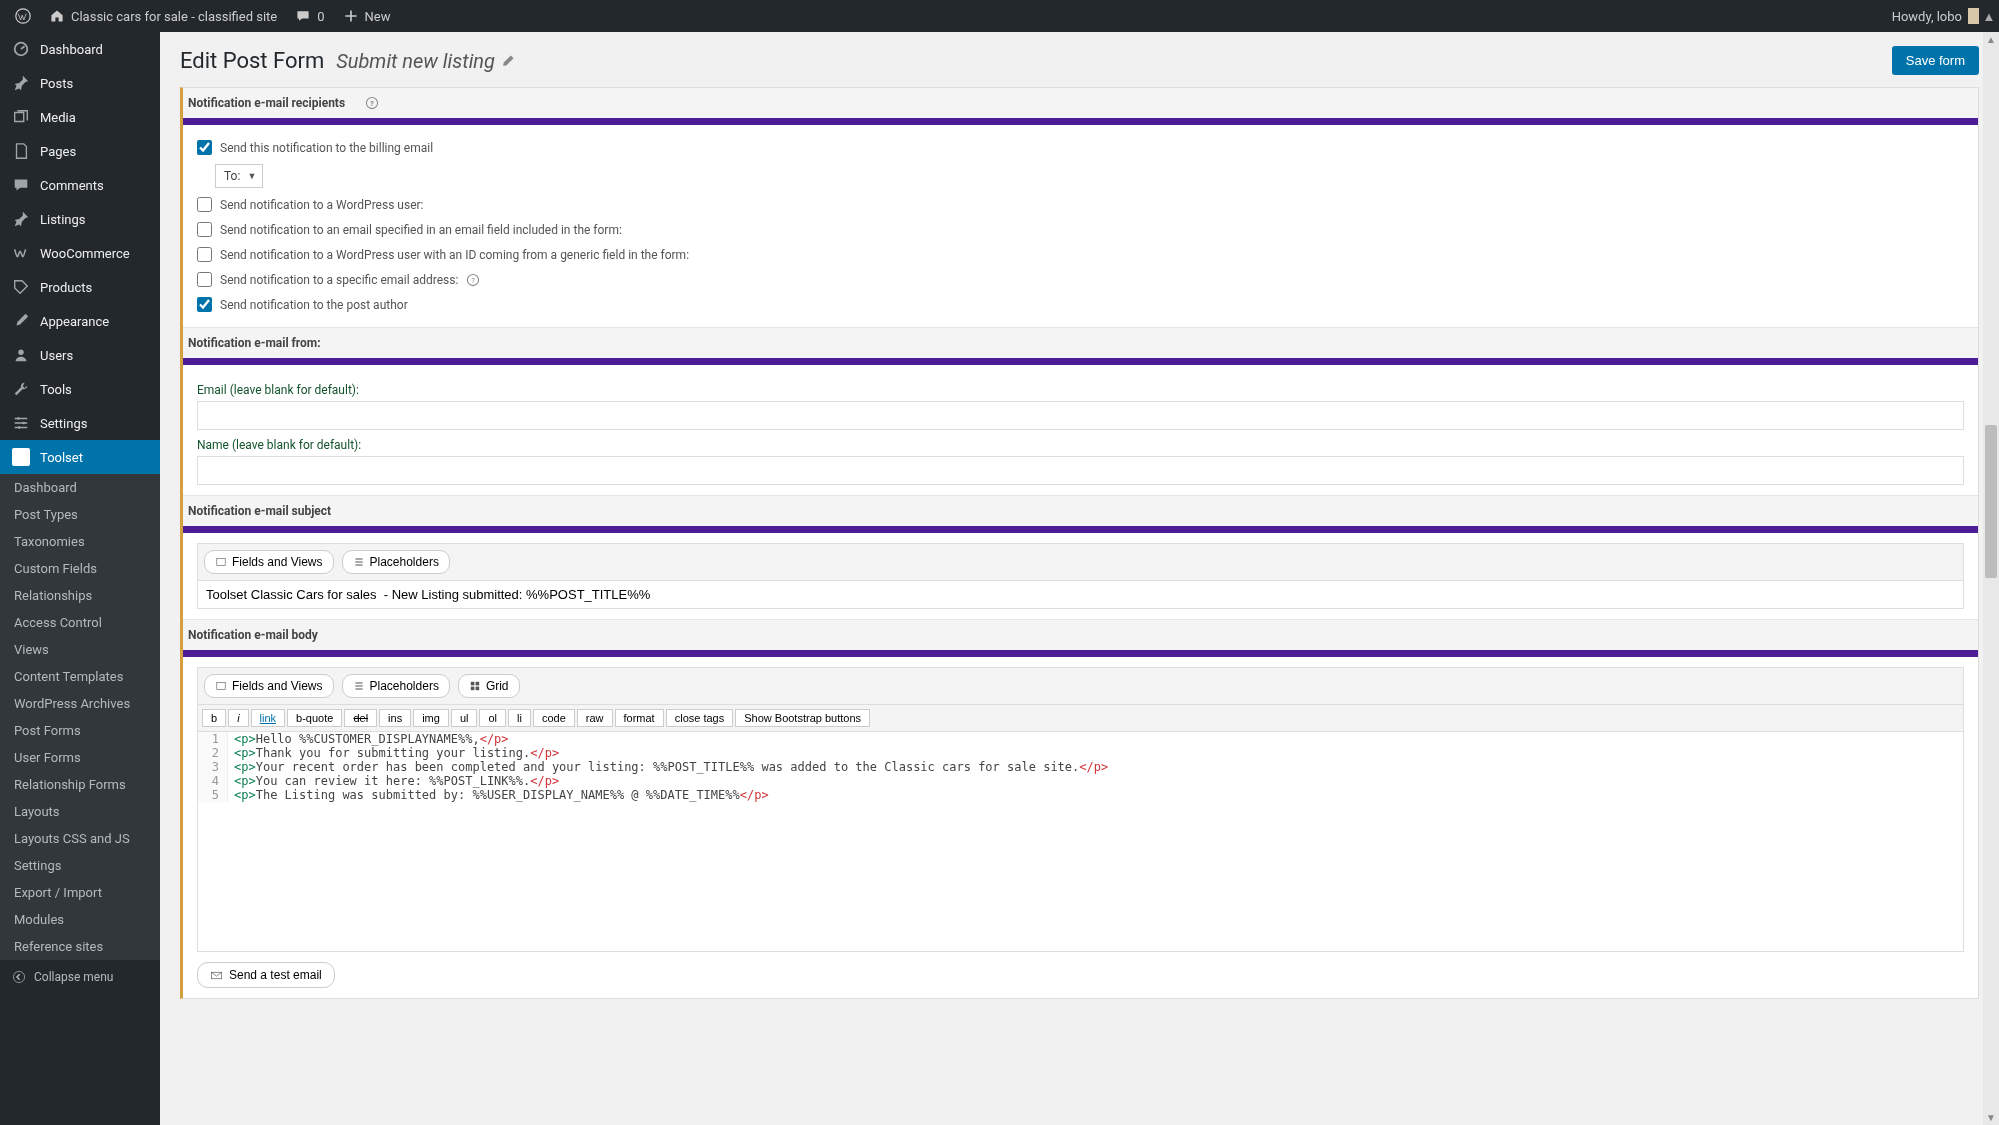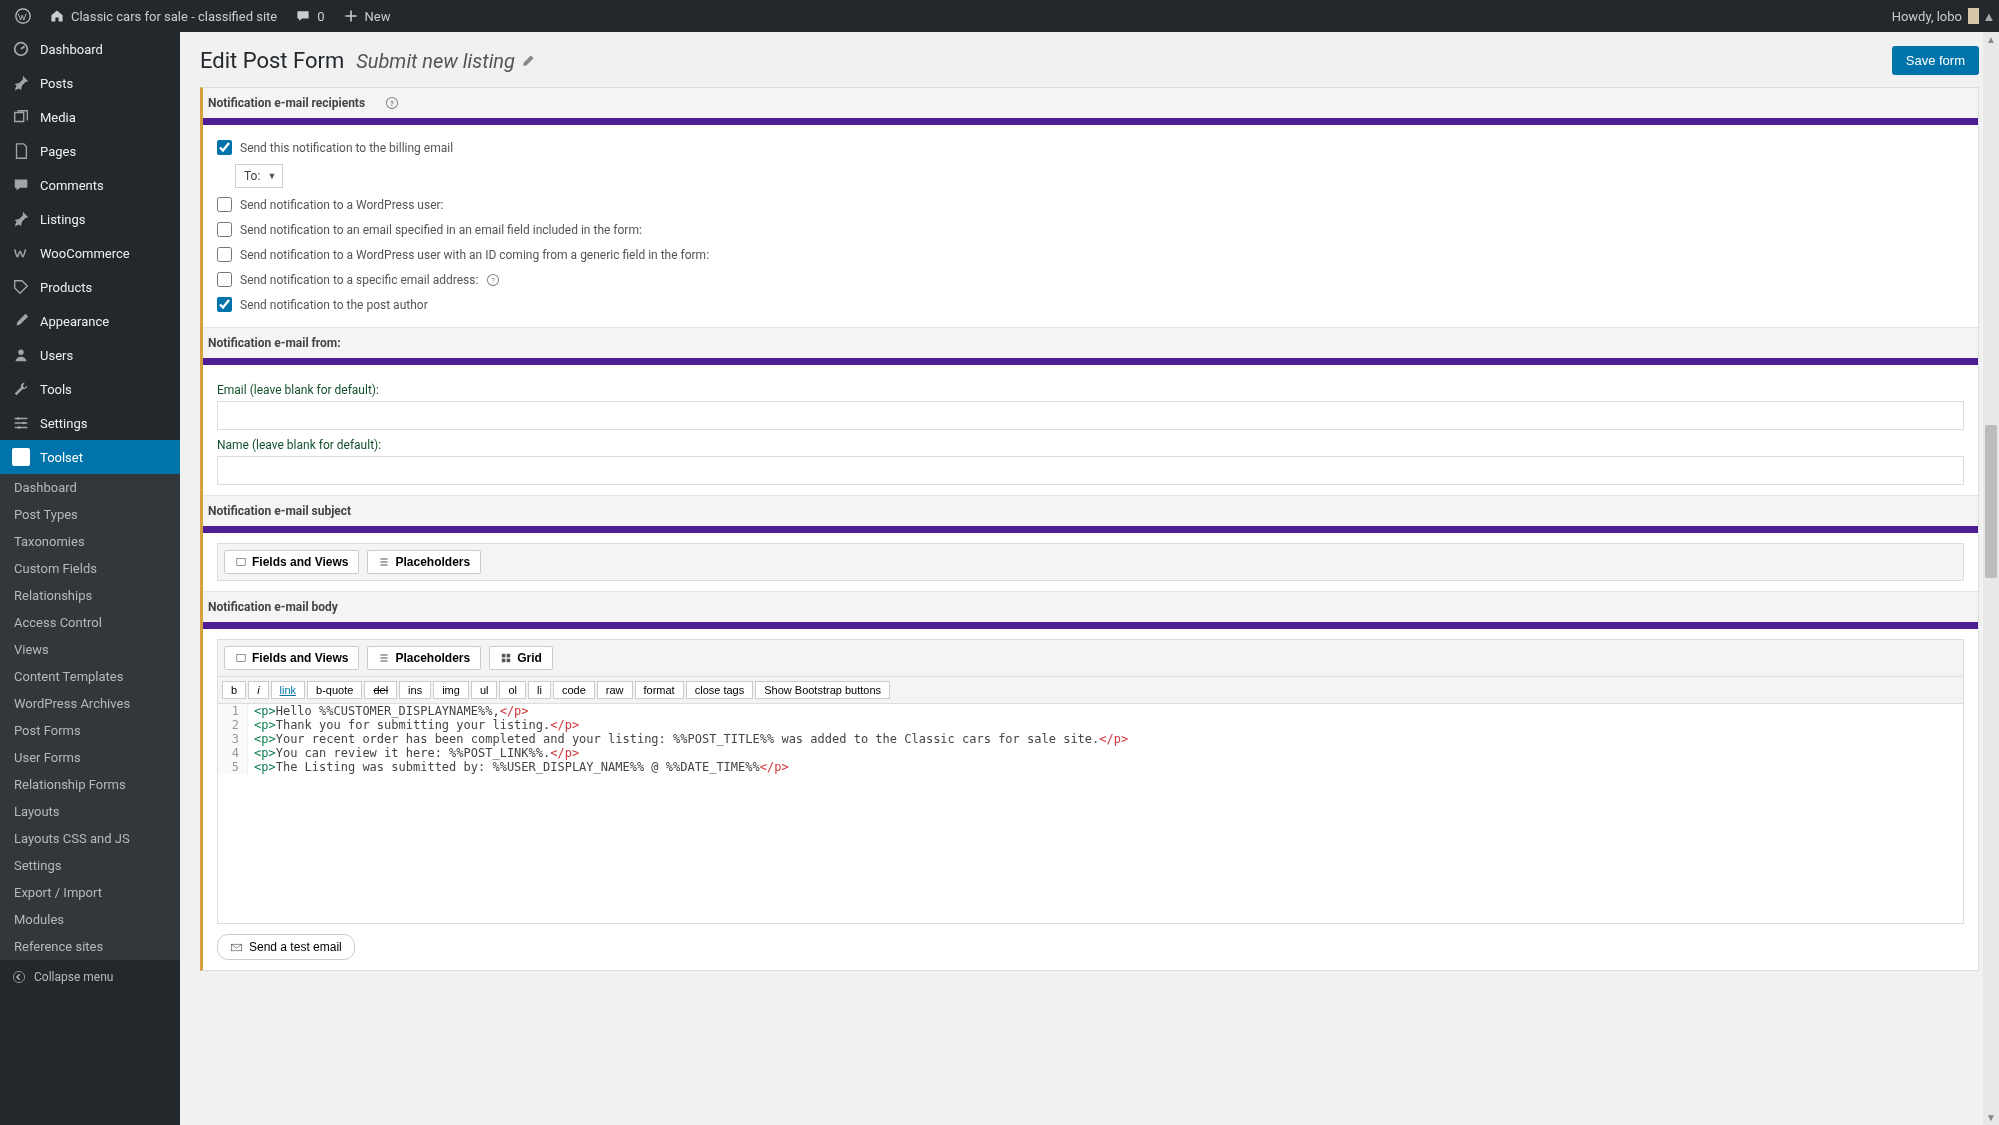--- a/index.html
+++ b/index.html
@@ -3,21 +3,21 @@
 <meta charset="utf-8">
 <style>
 * { box-sizing: border-box; margin: 0; padding: 0; }
 body { font-family: -apple-system, BlinkMacSystemFont, "Segoe UI", Roboto, Arial, sans-serif; font-size: 13px; background: #f1f1f1; color: #444; overflow: hidden; }
 .adminbar { background: #23282d; color: #eee; height: 32px; display: flex; align-items: center; padding: 0 15px; font-size: 13px; justify-content: space-between; gap: 8px; }
 .adminbar-left, .adminbar-right { display: flex; align-items: center; gap: 18px; }
 .adminbar-item { display: flex; align-items: center; gap: 6px; cursor: pointer; color: #ccc; }
 .adminbar-item svg { width: 16px; height: 16px; fill: #ccc; }
 .avatar { width: 16px; height: 16px; background: #d8c7a8; display: inline-block; }
 .layout { display: flex; height: calc(100vh - 32px); }
-.sidebar { width: 180px; background: #23282d; color: #eee; overflow-y: auto; flex-shrink: 0; }
+.sidebar { width: 160px; background: #23282d; color: #eee; overflow-y: auto; flex-shrink: 0; }
 .sidebar-menu { list-style: none; }
 .sidebar-item { display: flex; align-items: center; gap: 10px; padding: 8px 12px; cursor: pointer; color: #eee; font-size: 13px; }
 .sidebar-item.active { background: #0073aa; color: white; }
 .sidebar-item svg, .sidebar-item .ico { width: 18px; height: 18px; fill: #a0a5aa; flex-shrink: 0; }
 .sidebar-sub { background: #32373c; }
 .sidebar-sub-item { padding: 6px 12px 6px 14px; font-size: 13px; color: #b4b9be; cursor: pointer; }
 .sidebar-collapse { display: flex; align-items: center; gap: 8px; padding: 10px 12px; color: #b4b9be; cursor: pointer; font-size: 12px; }
 .sidebar-collapse svg { width: 14px; height: 14px; fill: #b4b9be; }
 .main { flex: 1; overflow-y: auto; background: #f1f1f1; padding: 0 20px 20px; position: relative; }
 .page-header { display: flex; align-items: center; justify-content: space-between; padding: 14px 0 8px; }
@@ -31,21 +31,21 @@
 .section-head:first-child { border-top: none; }
 .section-body { padding: 10px 14px; }
 .question-icon { width: 14px; height: 14px; fill: #888; cursor: pointer; }
 .chk-row { display: flex; align-items: center; gap: 8px; padding: 5px 0; font-size: 12px; color: #555; }
 .chk-row input[type=checkbox] { width: 15px; height: 15px; cursor: pointer; accent-color: #0073aa; }
 .to-select { margin: 4px 0 4px 18px; border: 1px solid #ccc; background: white; font-size: 12px; padding: 2px 22px 2px 8px; height: 24px; position: relative; display: inline-flex; align-items: center; gap: 10px; justify-content: center; }
 .to-select::after { content: "▼"; font-size: 9px; color: #555; position: absolute; right: 6px; }
 .field-label { font-size: 12px; color: #14532d; margin: 8px 0 4px; display: block; }
 .text-input { width: 100%; border: 1px solid #ddd; padding: 6px 8px; font-size: 13px; }
 .tool-row { background: #f4f4f4; border: 1px solid #ddd; padding: 6px; display: flex; gap: 8px; align-items: center; margin-bottom: 0; }
-.tool-btn { background: white; border: 1px solid #ccc; padding: 4px 10px; font-size: 12px; display: inline-flex; align-items: center; gap: 5px; cursor: pointer; border-radius: 2px; font-weight: bold; }
+.tool-btn { background: white; border: 1px solid #ccc; padding: 4px 10px; font-size: 12px; display: inline-flex; align-items: center; gap: 5px; cursor: pointer; border-radius: 10px; }
 .tool-btn svg { width: 12px; height: 12px; fill: #555; }
 .quicktags { border: 1px solid #ddd; border-top: none; background: #f4f4f4; padding: 4px; display: flex; gap: 2px; flex-wrap: wrap; }
 .qt-btn { background: white; border: 1px solid #ccc; padding: 2px 8px; font-size: 11px; cursor: pointer; }
 .qt-btn.link-btn { text-decoration: underline; color: #0073aa; }
 .qt-btn.del-btn { text-decoration: line-through; }
 .code-area { border: 1px solid #ddd; border-top: none; background: white; font-family: Consolas, Monaco, monospace; font-size: 12px; min-height: 220px; }
 .code-line { display: flex; }
 .line-num { width: 30px; text-align: right; padding-right: 8px; color: #999; background: #fafafa; border-right: 1px solid #eee; user-select: none; }
 .line-code { flex: 1; padding-left: 6px; white-space: pre; }
 .tag { color: #0d8050; }
@@ -282,20 +282,21 @@
               </svg>
               <span>Fields and Views</span>
             </button>
           <button class="tool-btn">
               <svg viewBox="0 0 20 20">
                 <path d="M4 5h12M4 10h12M4 15h12" stroke="#555" stroke-width="2"></path>
               </svg>
               <span>Placeholders</span>
             </button>
         </div>
+        <input type="text" class="text-input" style="border-top: none;" value="Toolset Classic Cars for sales  - New Listing submitted: %%POST_TITLE%%">
       </div>
 
       <div class="section-head">Notification e-mail body</div>
       <div class="section-body">
         <div class="tool-row">
           <button class="tool-btn">
               <svg viewBox="0 0 20 20">
                 <rect x="3" y="4" width="14" height="12" fill="none" stroke="#555"></rect>
               </svg>
               <span>Fields and Views</span>

